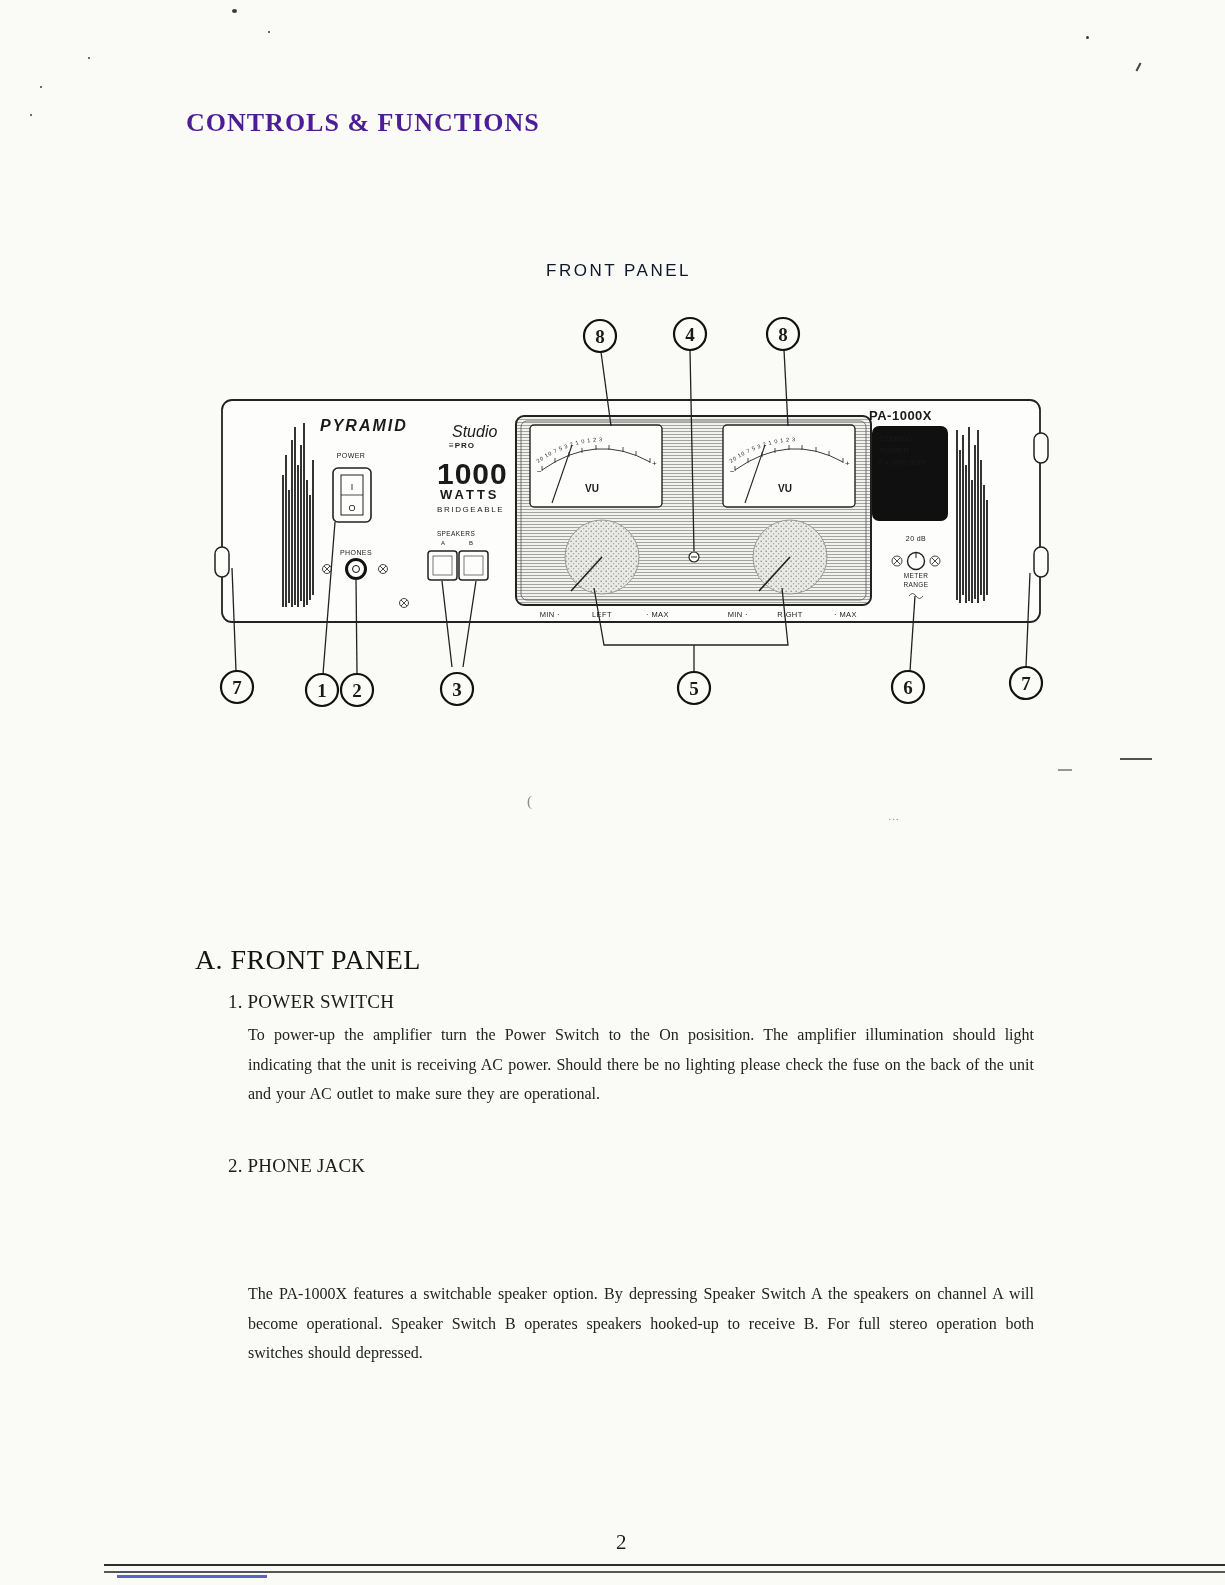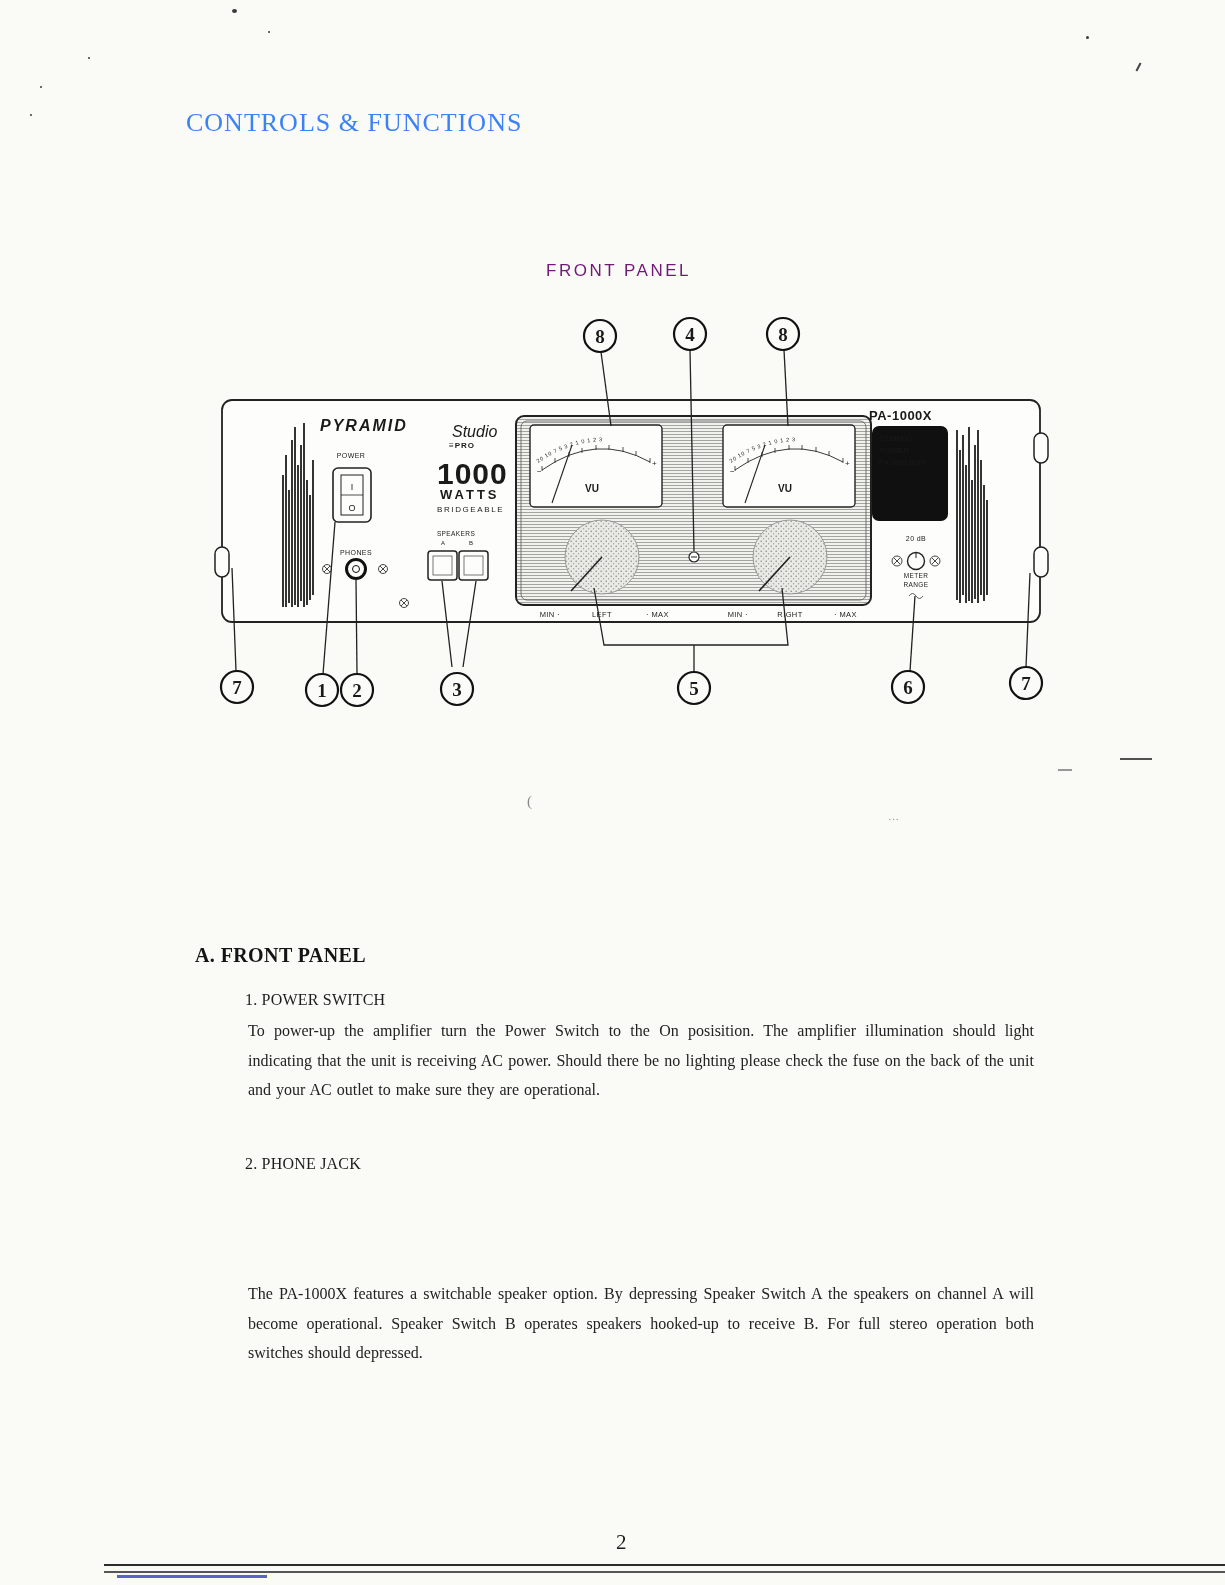--- a/index.html
+++ b/index.html
@@ -7,40 +7,40 @@
     width: 1225px; height: 1585px;
     position: relative;
     background: #fafaf7;
     font-family: "Liberation Serif", serif;
     color: #1b1b1b;
     overflow: hidden;
   }
   .abs { position: absolute; }
   .page-title {
     left: 186px; top: 108px;
-    font-size: 26px; font-weight: normal; letter-spacing: 1px; color: #3b82f6;
+    font-size: 26px; font-weight: bold; letter-spacing: 1px; color: #4c1d95;
   }
   .diagram-title {
     left: 546px; top: 261px;
     font-size: 17px; font-family: "Liberation Sans", sans-serif;
-    letter-spacing: 2.5px; color: #701a75;
+    letter-spacing: 2.5px; color: #0f172a;
   }
   .diagram-svg { left: 0; top: 295px; }
   .diagram-svg text { fill: #1a1a1a; font-family: "Liberation Sans", sans-serif; }
   .diagram-svg text.callout-num {
     font-family: "Liberation Serif", serif; font-weight: bold;
   }
   .plabel { letter-spacing: 0.4px; }
   .section-heading {
     left: 195px; top: 944px;
-    font-size: 20px; font-weight: bold; letter-spacing: 0.4px; color: #141414;
+    font-size: 28px; font-weight: normal; letter-spacing: 0.4px; color: #141414;
   }
   .item { position: absolute; left: 228px; width: 806px; }
   .item h3 {
-    margin: 0 0 7px 17px; font-size: 16px; font-weight: normal;
+    margin: 0 0 7px 0; font-size: 19px; font-weight: normal;
     letter-spacing: 0.2px; color: #1d1d1d;
   }
   .item p {
     margin: 0 0 0 20px; font-size: 16px; line-height: 29.5px;
     text-align: justify; color: #222; word-spacing: 1px;
   }
   #item-1 { top: 991px; }
   #item-2 { top: 1155px; }
   #item-3 { top: 1279px; }
   .page-number { left: 616px; top: 1530px; font-size: 21px; color: #1d1d1d; }

